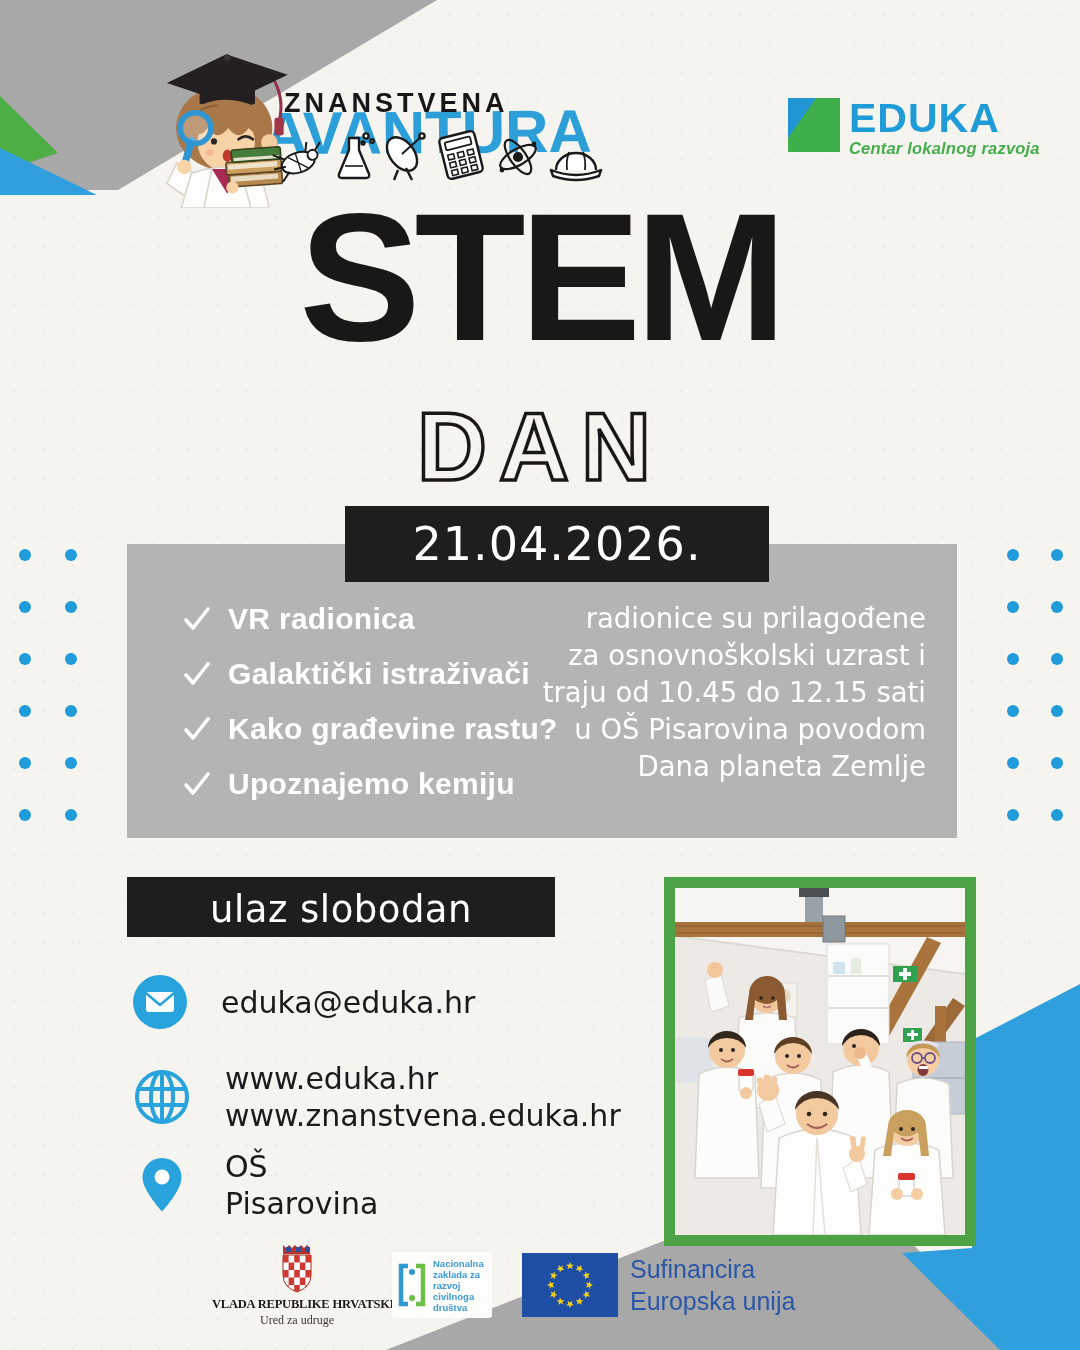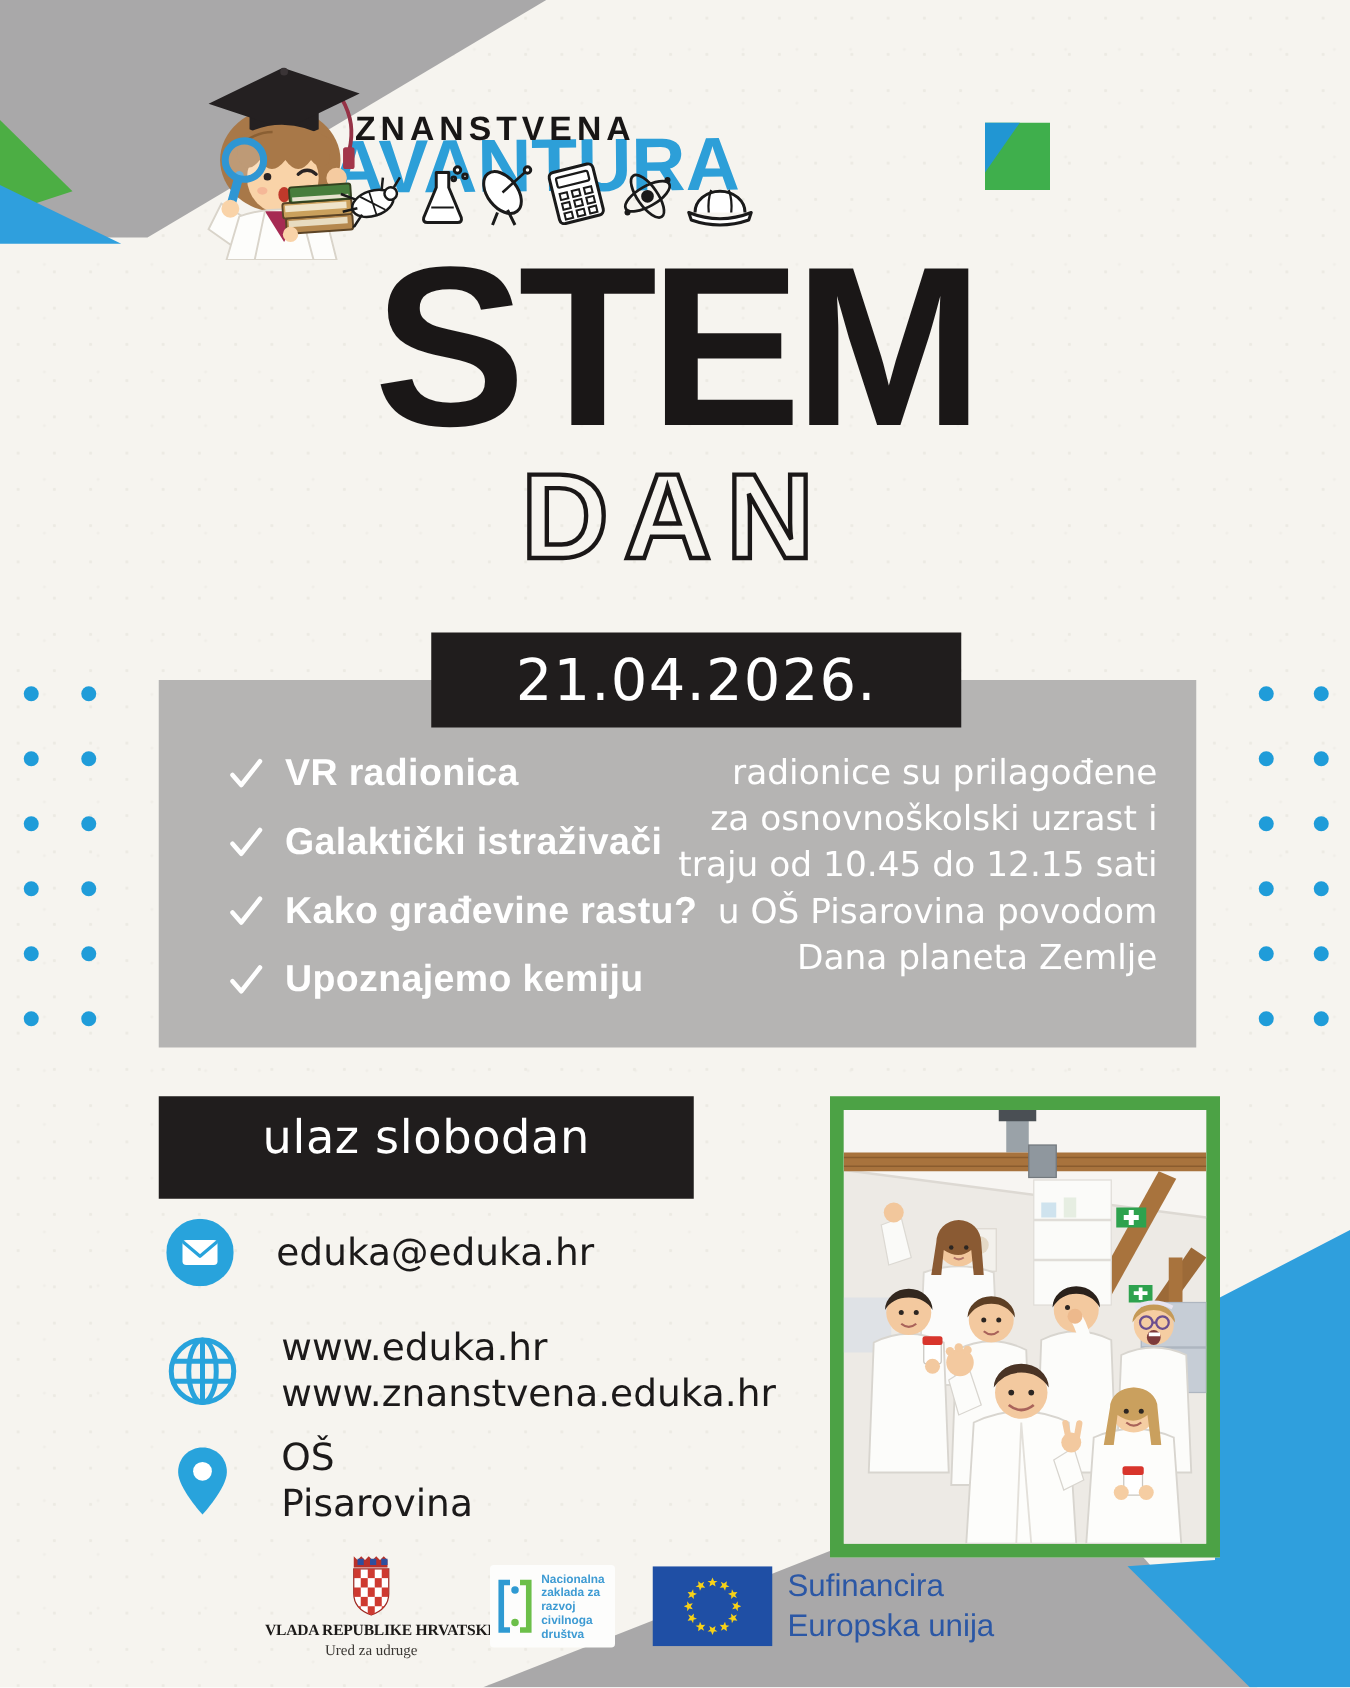--- a/index.html
+++ b/index.html
@@ -30,40 +30,40 @@
   .eduka{position:absolute;left:788px;top:98px;z-index:3;display:flex;gap:9px;align-items:flex-start;}
   .eduka-mark{width:52px;height:54px;}
   .eduka-name{font-size:41px;font-weight:700;color:#1f9cd8;letter-spacing:1px;line-height:40px;}
   .eduka-tag{font-size:16.5px;font-style:italic;font-weight:700;color:#44ad4c;margin-top:1px;letter-spacing:.2px;}
   
   .stem{
     position:absolute;left:0;width:100%;top:186px;z-index:2;text-align:center;
     font-size:182px;line-height:1;font-weight:700;letter-spacing:-6px;color:#1a1717;
   }
   .dan{
-    position:absolute;left:0;width:100%;top:364px;z-index:2;text-align:center;
+    position:absolute;left:0;width:100%;top:398px;z-index:2;text-align:center;
     font-size:97px;line-height:1;font-weight:700;letter-spacing:12px;
     color:transparent;-webkit-text-stroke:3.5px #1a1717;
   }
   .datebox{
     position:absolute;left:345px;top:506px;width:424px;height:76px;z-index:3;
     background:#201d1d;color:#fff;text-align:center;line-height:76px;
     font-size:46px;font-weight:400;letter-spacing:1px;font-family:"DejaVu Sans",sans-serif;
   }
   
   .infobox{position:absolute;left:127px;top:544px;width:830px;height:294px;background:#b5b4b3;z-index:1;}
   .checklist{position:absolute;left:56px;top:58px;}
   .check-item{display:flex;align-items:center;gap:17px;height:33px;margin-bottom:22px;}
   .check-item svg{flex:none;}
   .check-label{font-size:30px;font-weight:700;color:#ffffff;letter-spacing:.3px;white-space:nowrap;}
   .info-text{position:absolute;right:31px;top:56px;text-align:right;color:#ffffff;}
   .info-line{font-size:27.5px;line-height:37px;font-family:"DejaVu Sans",sans-serif;}
   
   .ulazbox{
-    position:absolute;left:127px;top:877px;width:428px;height:82px;z-index:2;
+    position:absolute;left:127px;top:877px;width:428px;height:60px;z-index:2;
     background:#201d1d;color:#fff;text-align:center;line-height:66px;
     font-size:37px;font-weight:400;letter-spacing:.5px;font-family:"DejaVu Sans",sans-serif;
   }
   .contact{position:absolute;left:133px;top:972px;z-index:2;}
   .c-row{position:absolute;left:0;display:flex;align-items:center;}
   .c-icon{flex:none;}
   .c-text{margin-left:34px;font-size:30px;color:#1c1a1a;font-family:"DejaVu Sans",sans-serif;line-height:37px;}
   .row-email{top:3px;}
   .row-web{top:88px;}
   .row-loc{top:176px;align-items:center;}
@@ -230,20 +230,24 @@
         <path d="M20,14 q-3,8 -2,18 M34,14 q3,8 2,18" fill="none" stroke-width="1.8"></path>
       </g>
     </svg>
   </div>
 
   <div class="eduka">
     <svg class="eduka-mark" viewBox="0 0 52 54">
       <polygon points="0,0 52,0 52,54 0,54" fill="#3faf4c"></polygon>
       <polygon points="0,0 28,0 0,40" fill="#2196d3"></polygon>
     </svg>
+    <div>
+      <div class="eduka-name">EDUKA</div>
+      <div class="eduka-tag">Centar lokalnog razvoja</div>
+    </div>
   </div>
 
   <div class="stem">STEM</div>
   <div class="dan">DAN</div>
   <div class="datebox">21.04.2026.</div>
 
   <div class="infobox">
     <div class="checklist">
       <div class="check-item">
         <svg width="28" height="28" viewBox="0 0 28 28">

